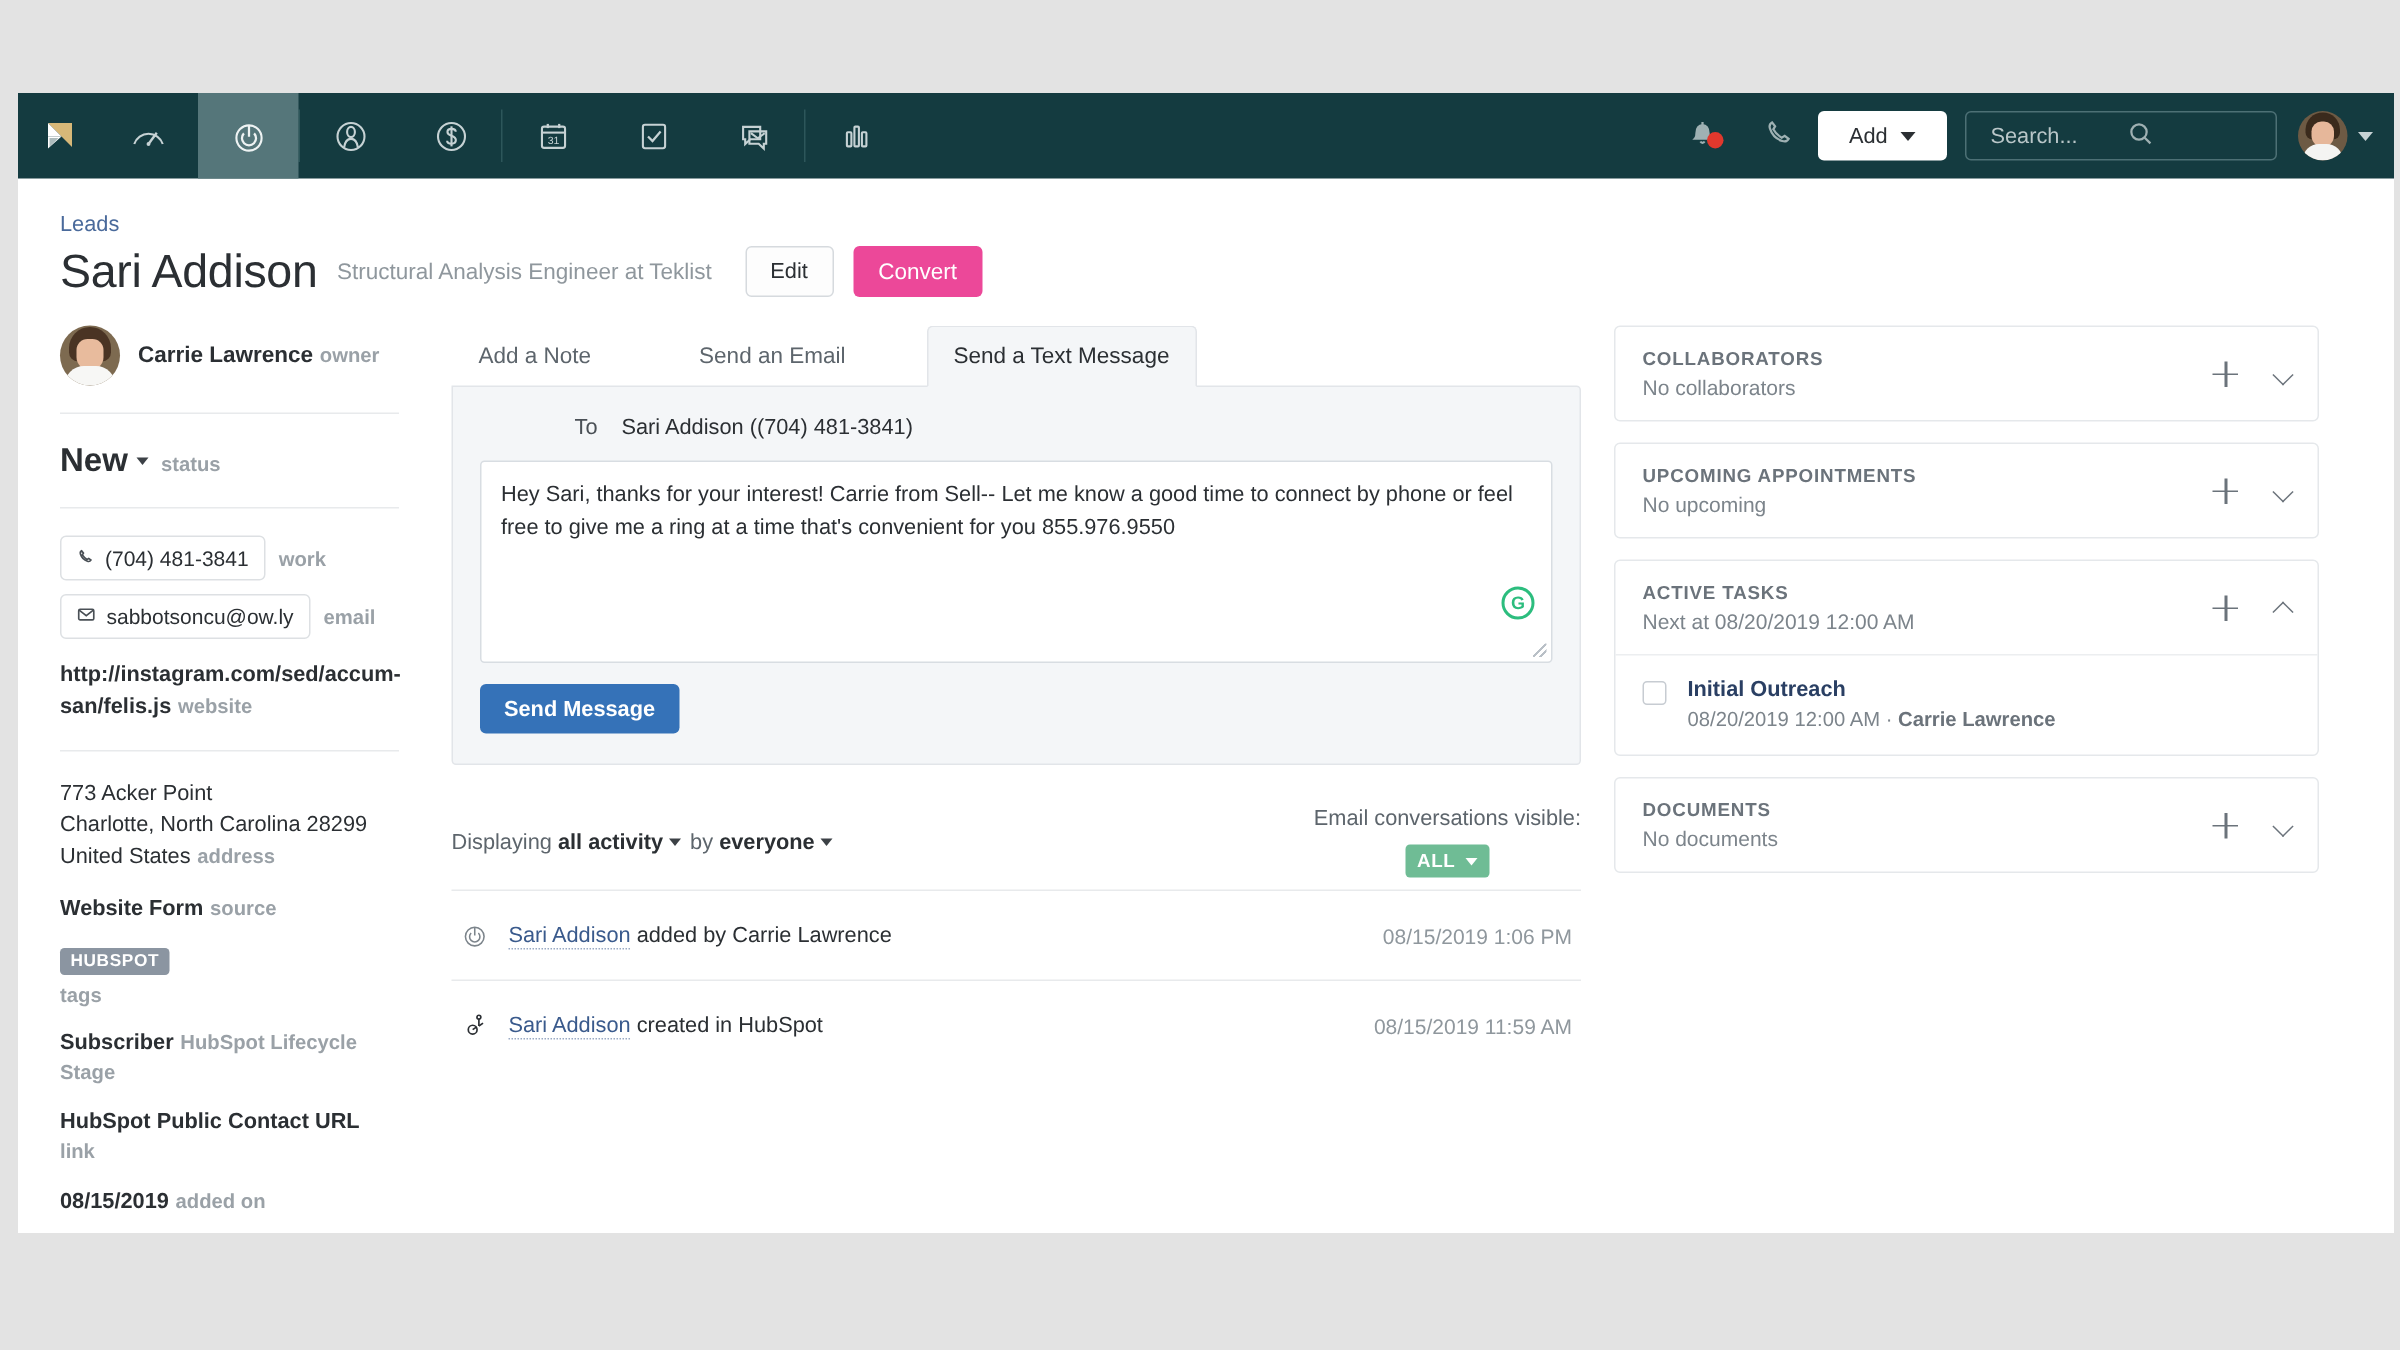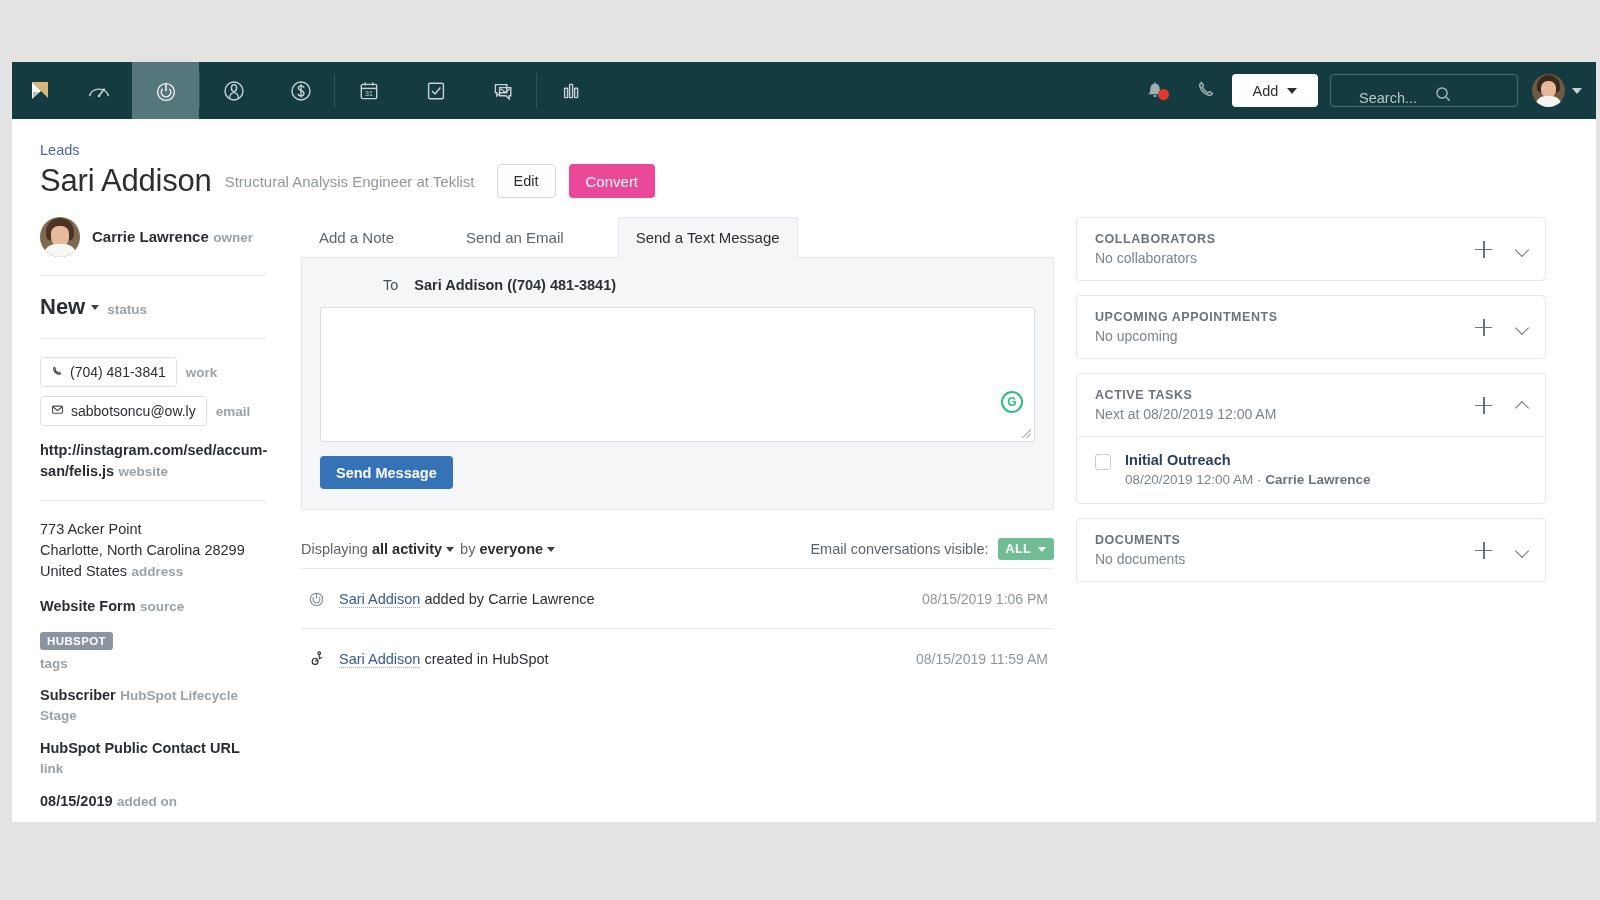--- a/index.html
+++ b/index.html
@@ -65,25 +65,25 @@
     cursor: pointer;
     margin-right: 12px;
   }
   .caret-dn {
     width: 0; height: 0;
     border-left: 5px solid transparent;
     border-right: 5px solid transparent;
     border-top: 6px solid #2b2f33;
   }
   .search-box {
-    width: 188px; height: 33px;
+    width: 208px; height: 33px;
     border: 1px solid #4d7075;
     border-radius: 4px;
-    display: flex; align-items: flex-end;
-    padding: 0 9px 0 28px;
+    display: flex; align-items: center;
+    padding: 0 9px 0 16px;
     cursor: text;
   }
   .search-box span {
     color: #b9c6c8; font-size: 14.5px; flex: 1;
   }
   .avatar-wrap {
     display: flex; align-items: center; gap: 7px;
     margin-left: 14px; cursor: pointer;
   }
   .avatar {
@@ -190,21 +190,21 @@
     position: relative; z-index: 2;
   }
   .composer {
     background: #f4f6f8; border: 1px solid #e2e5e9;
     border-radius: 0 3px 3px 3px;
     padding: 19px 18px 20px 18px;
     margin-top: -1px;
   }
   .to-row { display: flex; align-items: flex-start; gap: 16px; padding-left: 63px; margin-bottom: 14px; }
   .to-lbl { font-size: 14.5px; color: #4a5056; }
-  .to-val { font-size: 14.5px; font-weight: bold; color: #2b2f33; }
+  .to-val { font-size: 14.5px; font-weight: normal; color: #2b2f33; }
   .msg-area {
     background: #fff; border: 1px solid #d8dde2; border-radius: 3px;
     height: 135px; padding: 11px 13px; position: relative;
   }
   .msg-text { font-size: 14.5px; color: #2b2f33; line-height: 1.55; }
   .grammarly {
     position: absolute; right: 11px; bottom: 28px;
     width: 22px; height: 22px; border-radius: 50%;
     border: 2.4px solid #2cbd7e;
     display: flex; align-items: center; justify-content: center;
@@ -222,21 +222,21 @@
     background: #3572b8; border: none; border-radius: 4px;
     height: 33px; padding: 0 16px; color: #fff; font-size: 14.5px;
     font-weight: bold; cursor: pointer;
   }
   .filter-bar {
     display: flex; align-items: center;
     margin-top: 28px;
     font-size: 14.5px; color: #5d656c;
   }
   .filt-strong { font-weight: bold; color: #2b2f33; cursor: pointer; }
-  .filt-right { margin-left: auto; display: flex; align-items: center; gap: 9px; }
+  .filt-right { margin-left: auto; display: flex; align-items: center; gap: 9px; flex-direction: column; }
   .all-badge {
     background: #6fbc95; color: #fff; font-weight: bold;
     font-size: 12.5px; letter-spacing: 0.4px;
     padding: 4px 8px; border-radius: 3px;
     display: flex; align-items: center; gap: 7px; cursor: pointer;
   }
   .caret-wt {
     width: 0; height: 0;
     border-left: 4px solid transparent;
     border-right: 4px solid transparent;
@@ -561,20 +561,21 @@
         <div class="tab active">Send a Text Message</div>
       </div>
 
       <div class="composer">
         <div class="to-row">
           <span class="to-lbl">To</span>
           <span class="to-val">Sari Addison ((704) 481-3841)</span>
         </div>
 
         <div class="msg-area">
+          <div class="msg-text">Hey Sari, thanks for your interest! Carrie from Sell-- Let me know a good time to connect by phone or feel free to give me a ring at a time that's convenient for you 855.976.9550</div>
           <div class="grammarly">
             <span class="gm-in">G</span>
           </div>
           <div class="resize-grip"></div>
         </div>
 
         <button class="btn-send">Send Message</button>
       </div>
 
       <div class="filter-bar">

